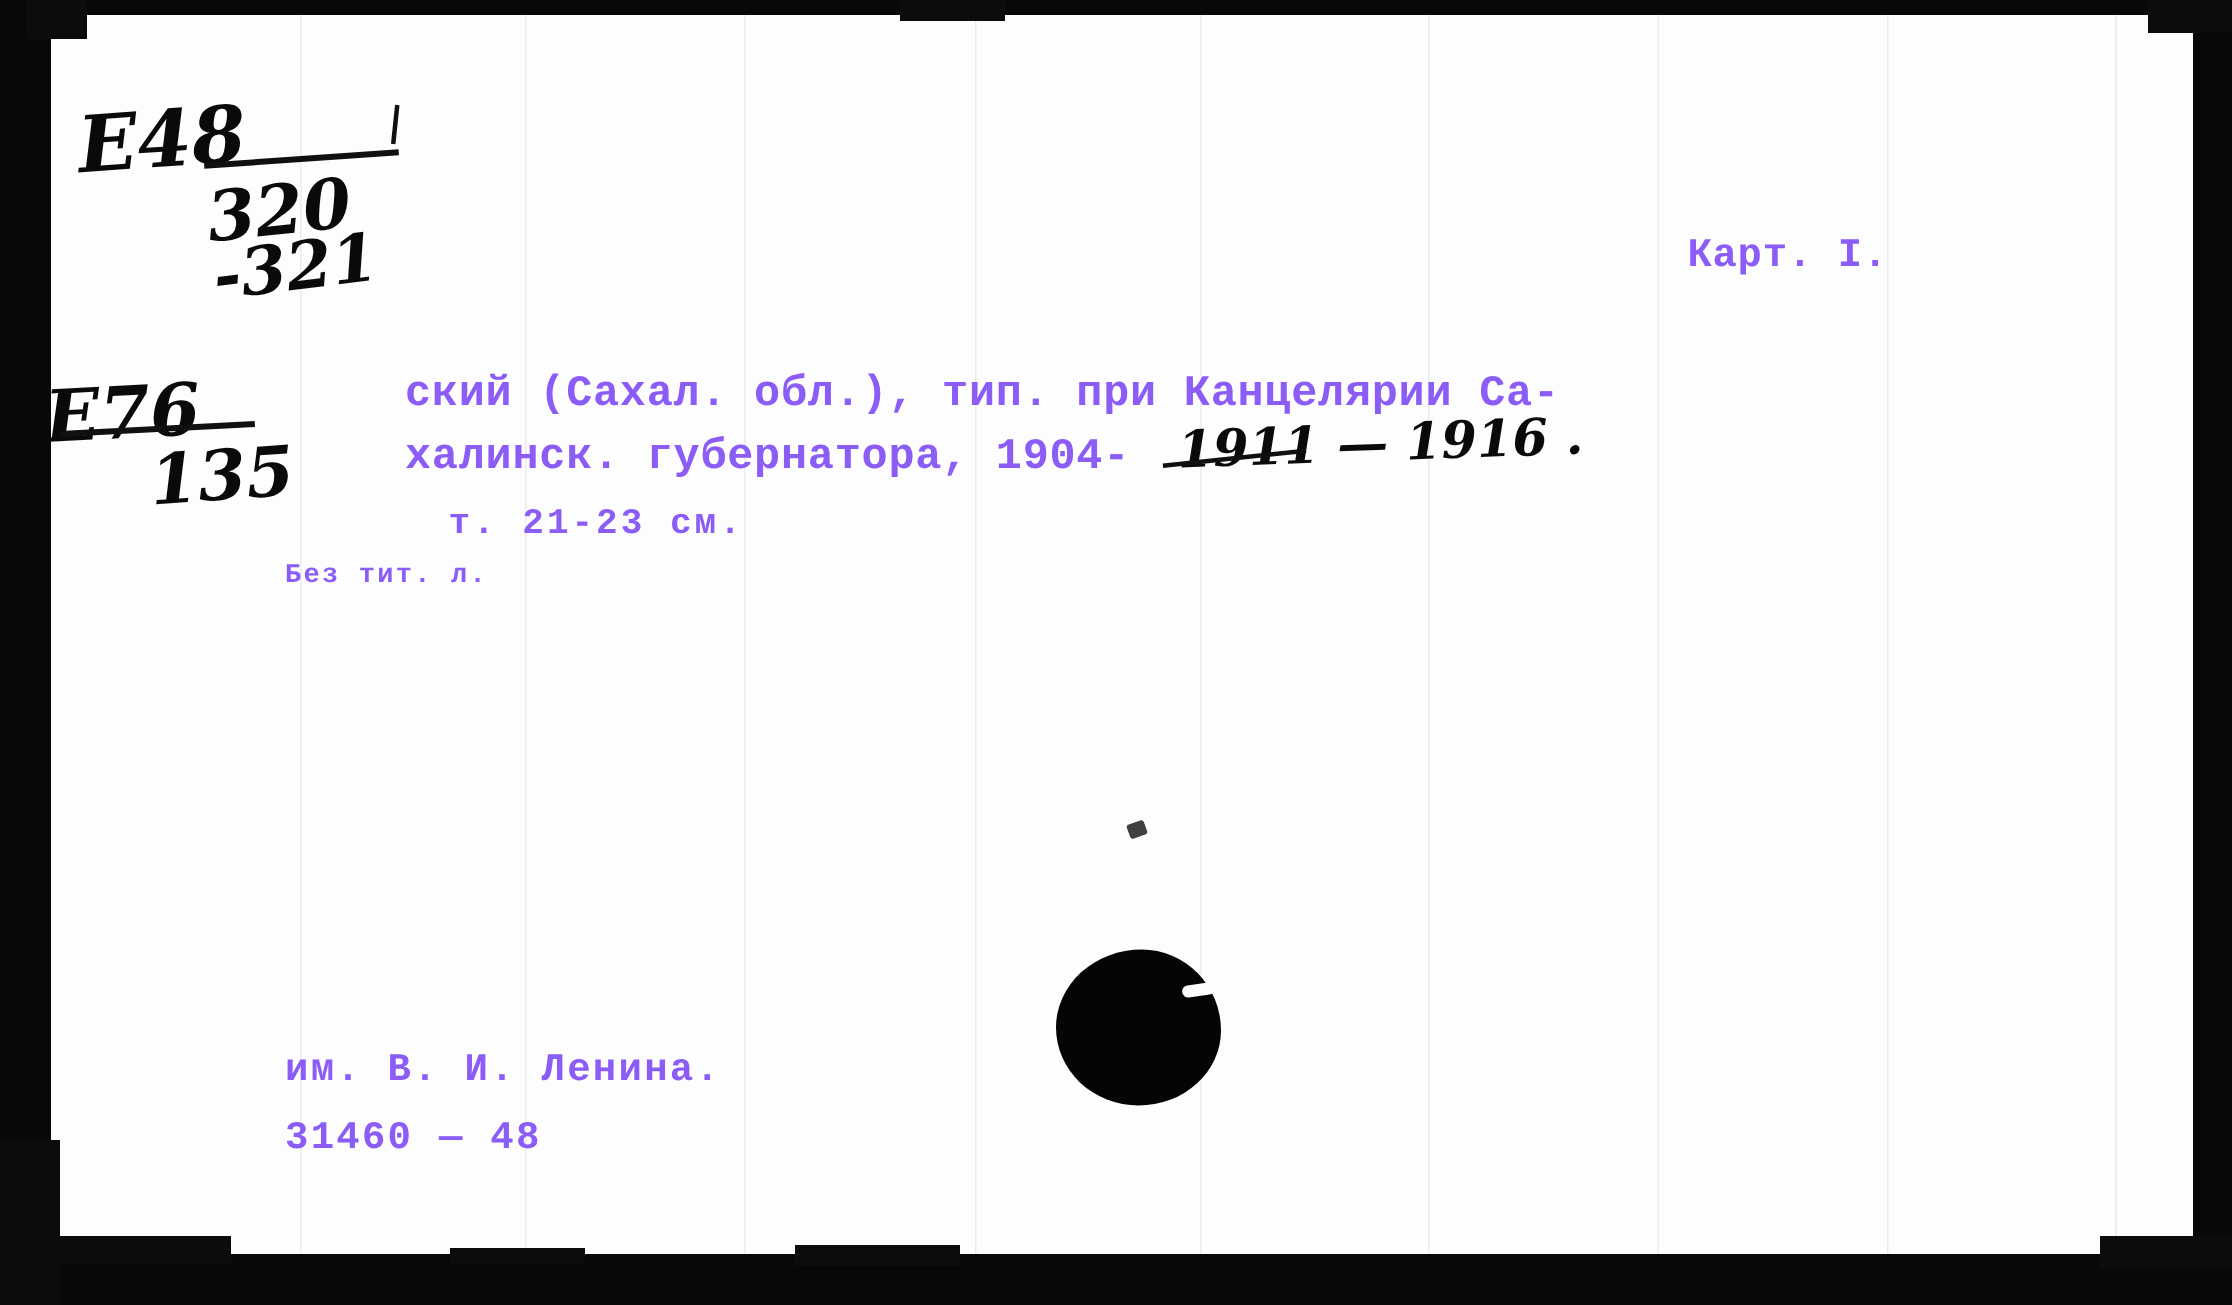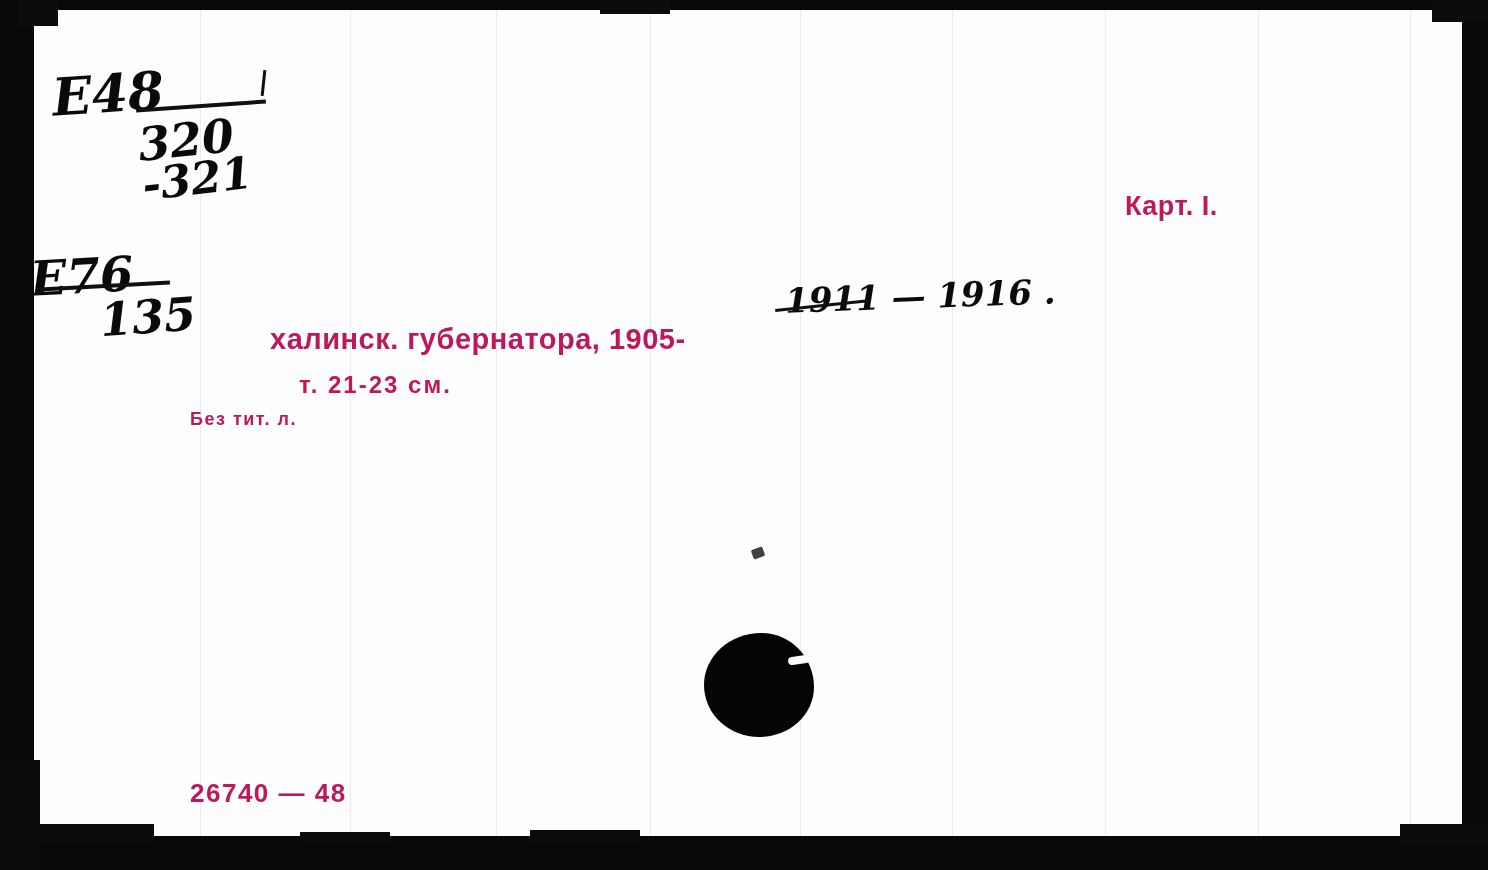--- a/index.html
+++ b/index.html
@@ -53,25 +53,24 @@
     position: absolute;
     top: 0;
     width: 1px;
     height: 828px;
     background: rgba(0,0,0,0.07);
   }
 
   
   .typed {
     position: absolute;
-    color: #be185d;
-    font-family: Liberation Sans, sans-serif;
+    color: #8b5cf6;
+    font-family: Liberation Mono, monospace;
     letter-spacing: 0.5px;
     white-space: nowrap;
-    margin-top: 35px;
   }
   .t-kart {
     left: 1095px;
     top: 148px;
     font-size: 27px;
     font-weight: 700;
   }
   .t-line1 {
     left: 160px;
     top: 196px;
@@ -277,32 +276,34 @@
     <div class="hand h-320">320</div>
     <div class="hand h-321">-321</div>
 
     <div class="hand h-e76">E76</div>
     <div class="h-bar2"></div>
     <div class="hand h-135">135</div>
 
     <div class="typed t-kart">Карт. I.</div>
 
 
-    <div class="typed t-line3">халинск. губернатора, 1905-</div>
+    <div class="typed t-line2">ский (Сахал. обл.), тип. при Канцелярии Са-</div>
+    <div class="typed t-line3">халинск. губернатора, 1904-</div>
 
     <div class="hand h-years">1911 — 1916 .</div>
     <div class="h-strike"></div>
 
     <div class="typed t-size">т.          21-23  см.</div>
     <div class="typed t-notit">Без тит. л.</div>
 
     <div class="speck sp-mid"></div>
 
 
-    <div class="typed t-lib3">26740 — 48</div>
+    <div class="typed t-lib2">им. В. И. Ленина.</div>
+    <div class="typed t-lib3">31460 — 48</div>
 
     <div id="blot"></div>
     <div id="blot-notch"></div>
 
   </div>
 
   <div class="edge edge-left"></div>
   <div class="edge edge-right"></div>
   <div class="edge edge-top"></div>
   <div class="edge edge-bottom"></div>

